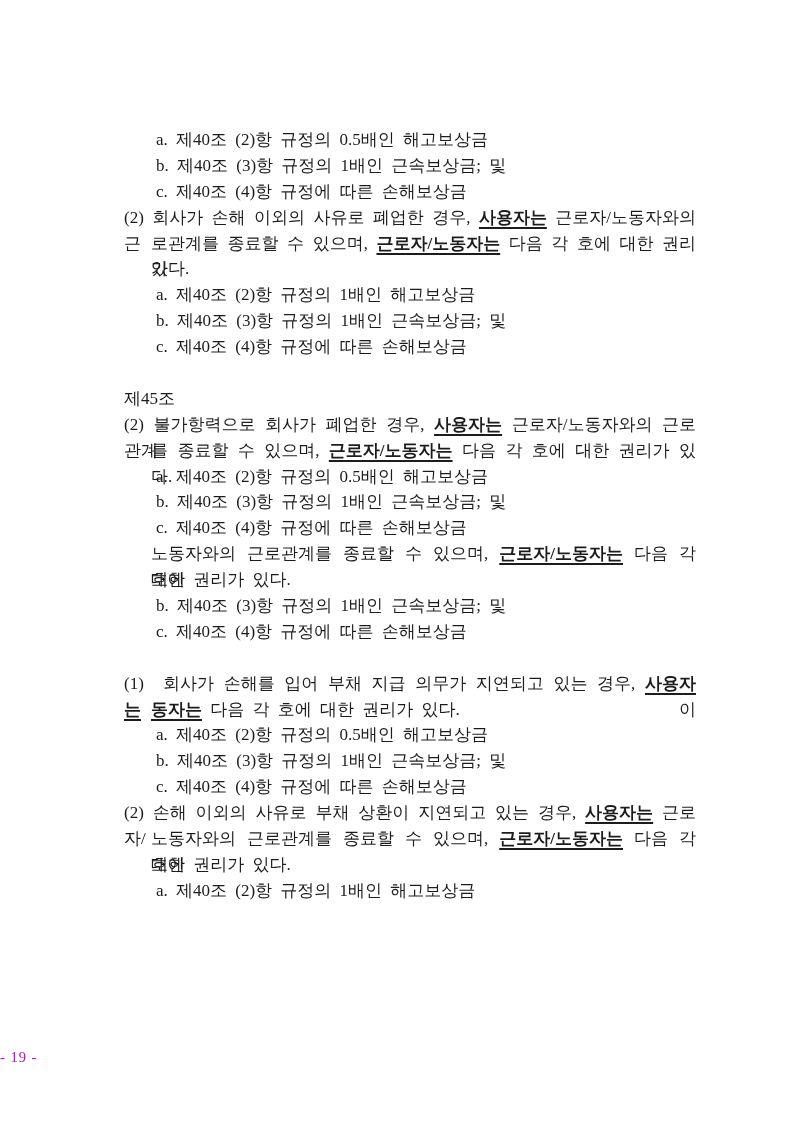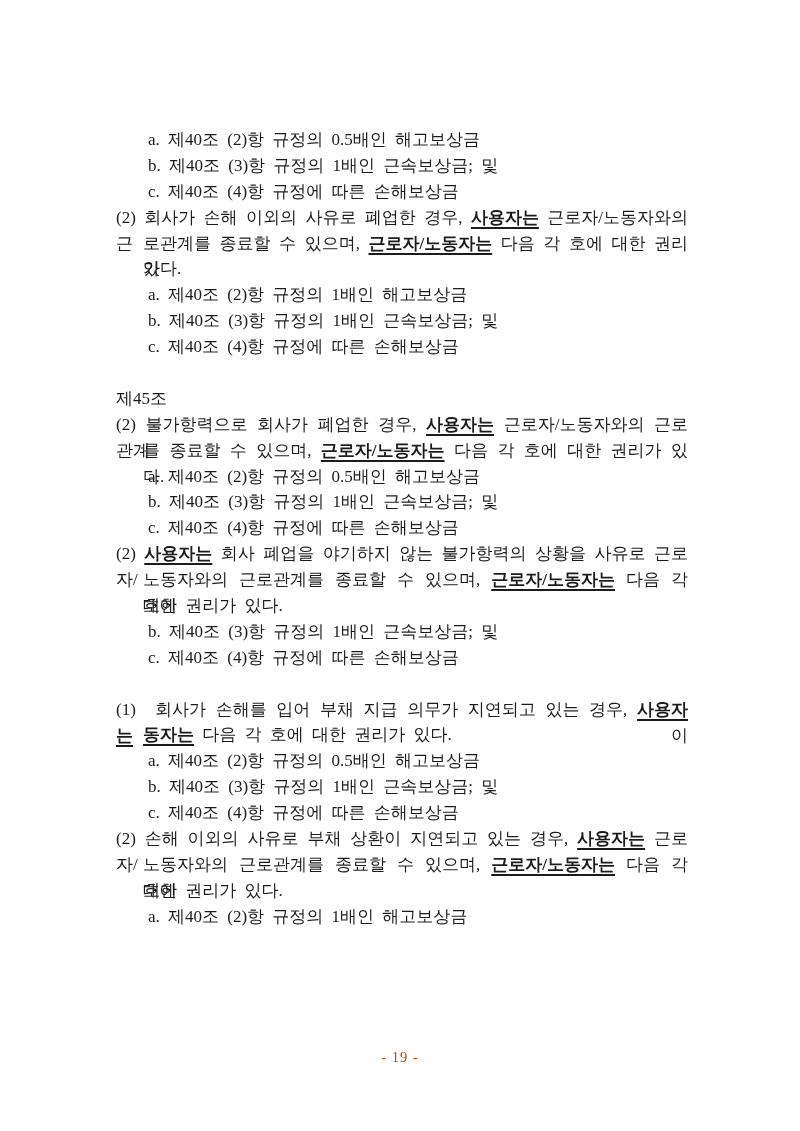--- a/index.html
+++ b/index.html
@@ -9,21 +9,21 @@
     height: 1131px;
     background: #ffffff;
     font-family: "Liberation Serif", "DejaVu Serif", serif;
     font-size: 17px;
     color: #1c1c1c;
     overflow: hidden;
   }
   .doc {
     position: absolute;
     top: 127px;
-    left: 1px;
+    left: 9px;
     right: 0;
   }
   .line {
     height: 25.9px;
     line-height: 25.9px;
     word-spacing: 4px;
     white-space: nowrap;
   }
   .line.justify {
     white-space: normal;
@@ -41,24 +41,24 @@
     font-weight: bold;
     text-decoration: underline;
     text-decoration-thickness: 1.5px;
     text-underline-offset: 4px;
   }
   .page-number {
     position: absolute;
     top: 1049px;
     left: 0;
     width: 800px;
-    text-align: center;
+    text-align: left;
     font-size: 14.5px;
     letter-spacing: 1px;
-    color: #c2410c;
+    color: #a21caf;
   }
 </style>
 </head>
 <body>
 
 <div class="page">
   <div class="doc">
       <div class="line indent-sub"><span>a. 제40조 (2)항 규정의 0.5배인 해고보상금</span></div>
       <div class="line indent-sub"><span>b. 제40조 (3)항 규정의 1배인 근속보상금; 및</span></div>
       <div class="line indent-sub"><span>c. 제40조 (4)항 규정에 따른 손해보상금</span></div>
@@ -68,21 +68,20 @@
       <div class="line indent-sub"><span>a. 제40조 (2)항 규정의 1배인 해고보상금</span></div>
       <div class="line indent-sub"><span>b. 제40조 (3)항 규정의 1배인 근속보상금; 및</span></div>
       <div class="line indent-sub"><span>c. 제40조 (4)항 규정에 따른 손해보상금</span></div>
       <div class="line indent-blank"></div>
       <div class="line indent-article"><span>제45조</span></div>
       <div class="line indent-item justify"><span>(2) 불가항력으로 회사가 폐업한 경우, </span><span class="em">사용자는</span><span> 근로자/노동자와의 근로관계</span></div>
       <div class="line indent-cont justify"><span>를 종료할 수 있으며, </span><span class="em">근로자/노동자는</span><span> 다음 각 호에 대한 권리가 있다.</span></div>
       <div class="line indent-sub"><span>a. 제40조 (2)항 규정의 0.5배인 해고보상금</span></div>
       <div class="line indent-sub"><span>b. 제40조 (3)항 규정의 1배인 근속보상금; 및</span></div>
       <div class="line indent-sub"><span>c. 제40조 (4)항 규정에 따른 손해보상금</span></div>
-      <div class="line indent-item justify"><span>(2) </span><span class="em">사용자는</span><span> 회사 폐업을 야기하지 않는 불가항력의 상황을 사유로 근로자/</span></div>
       <div class="line indent-cont justify"><span>노동자와의 근로관계를 종료할 수 있으며, </span><span class="em">근로자/노동자는</span><span> 다음 각 호에</span></div>
       <div class="line indent-cont"><span>대한 권리가 있다.</span></div>
       <div class="line indent-sub"><span>b. 제40조 (3)항 규정의 1배인 근속보상금; 및</span></div>
       <div class="line indent-sub"><span>c. 제40조 (4)항 규정에 따른 손해보상금</span></div>
       <div class="line indent-blank"></div>
       <div class="line indent-item justify"><span>(1)&nbsp; 회사가 손해를 입어 부채 지급 의무가 지연되고 있는 경우, </span><span class="em">사용자는</span><span> 이</span></div>
       <div class="line indent-cont"><span class="em">동자는</span><span> 다음 각 호에 대한 권리가 있다.</span></div>
       <div class="line indent-sub"><span>a. 제40조 (2)항 규정의 0.5배인 해고보상금</span></div>
       <div class="line indent-sub"><span>b. 제40조 (3)항 규정의 1배인 근속보상금; 및</span></div>
       <div class="line indent-sub"><span>c. 제40조 (4)항 규정에 따른 손해보상금</span></div>

